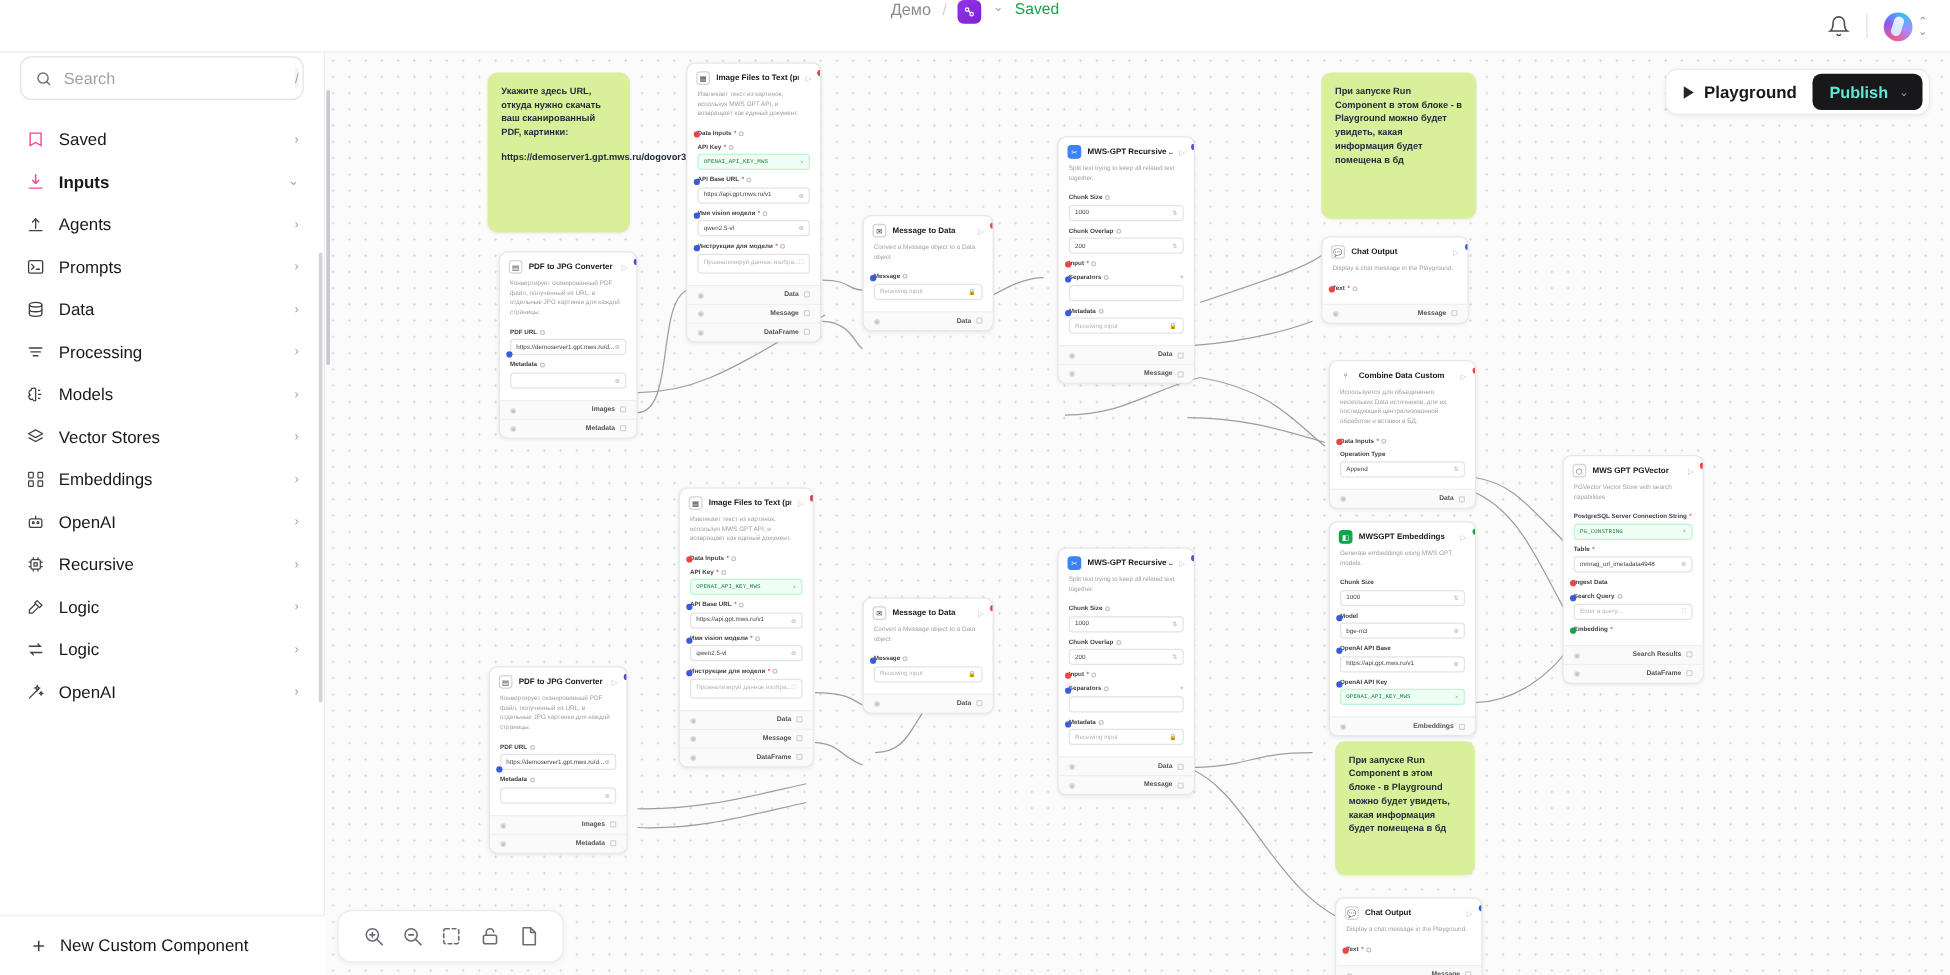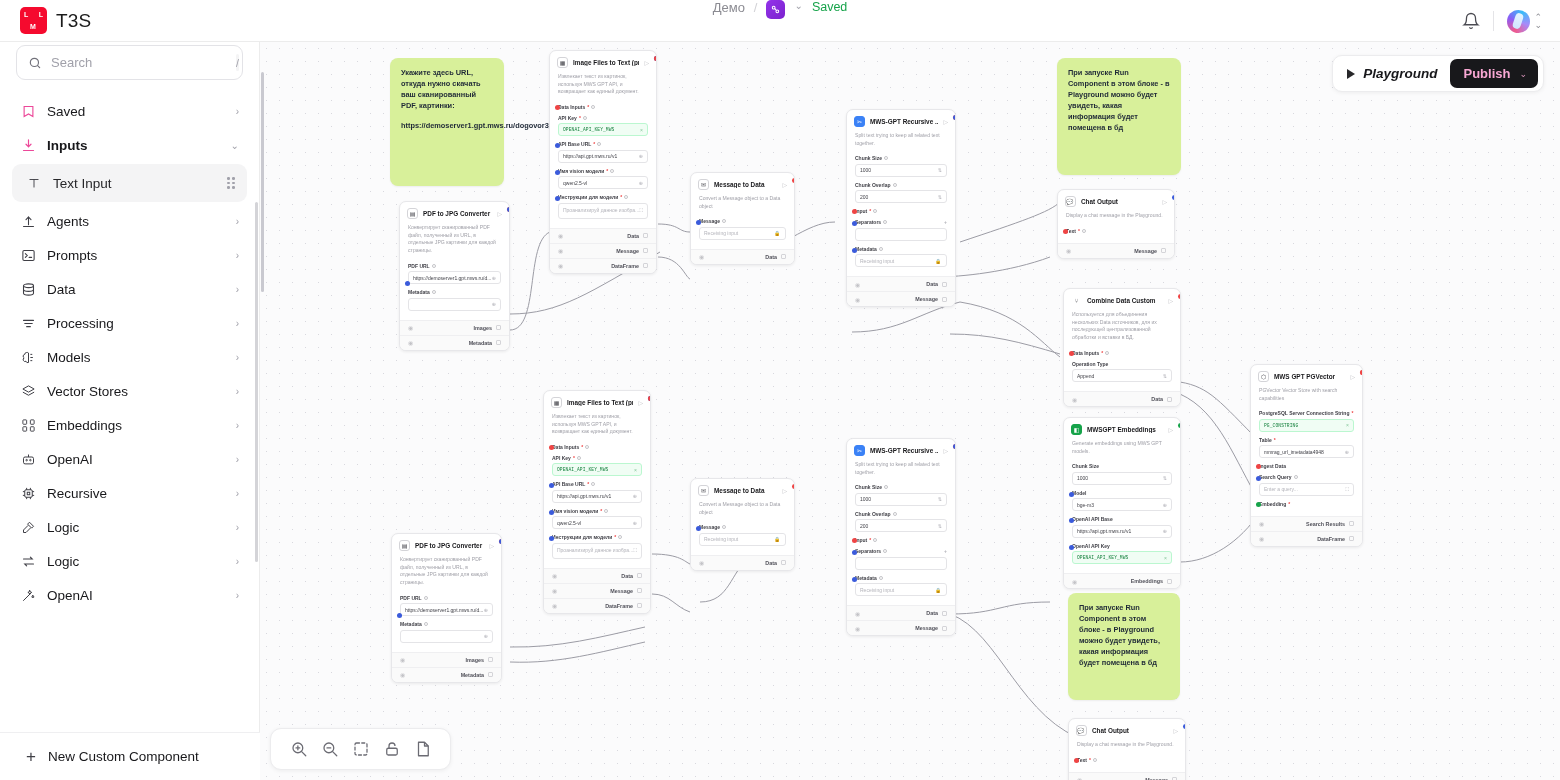--- a/index.html
+++ b/index.html
@@ -196,25 +196,25 @@
   .port.green { background: #16a34a; }
   .port.l { left: -3px; }
   .port.r { right: -3px; }
 
   
   .run-panel {
     position: absolute; right: 16px; top: 13px; height: 37px; background: #fff;
     border: 1px solid #ececee; border-radius: 10px; display: flex; align-items: center;
     padding: 0 5px 0 14px; gap: 12px; box-shadow: 0 1px 4px rgba(0,0,0,.06); z-index: 20;
   }
-  .play-btn { display: flex; align-items: center; gap: 8px; cursor: pointer; font-style: italic; }
+  .play-btn { display: flex; align-items: center; gap: 8px; cursor: pointer; }
   .play-tri { width: 0; height: 0; border-left: 8px solid #27272a; border-top: 5px solid transparent; border-bottom: 5px solid transparent; }
   .play-lbl { font-size: 13.5px; font-weight: 700; color: #18181b; }
   .publish-btn {
-    height: 29px; background: #18181b; color: #f9a8d4; border-radius: 7px; display: flex;
+    height: 29px; background: #18181b; color: #5eead4; border-radius: 7px; display: flex;
     align-items: center; gap: 9px; padding: 0 11px 0 14px; cursor: pointer;
   }
   .publish-lbl { font-size: 13px; font-weight: 700; }
   .publish-chev { font-size: 9px; opacity: .85; }
 
   .zoom-bar {
     position: absolute; left: 10px; bottom: 10px; height: 42px; background: #fff;
     border: 1px solid #ececee; border-radius: 11px; display: flex; align-items: center;
     gap: 12px; padding: 0 18px; box-shadow: 0 1px 4px rgba(0,0,0,.06); z-index: 20;
   }
@@ -223,28 +223,20 @@
     position: absolute; left: 1px; top: 30px; width: 3px; height: 220px;
     background: #c9c9d0; border-radius: 2px; z-index: 10;
   }
 </style>
 </head>
 <body>
 
 <div class="app">
 
   <div class="header">
-    <div class="brand">
-      <div class="logo">
-        <span class="l1">L</span>
-        <span class="l2">L</span>
-        <span class="l3">M</span>
-      </div>
-      <div class="brand-name">T3S</div>
-    </div>
 
     <div class="header-center">
       <span class="crumb-root">Демо</span>
       <span class="crumb-sep">/</span>
       <span class="flow-icon">
         <svg width="11" height="11" viewBox="0 0 24 24" fill="none" stroke="#fff" stroke-width="2.2" stroke-linecap="round">
           <circle cx="8" cy="8" r="3"></circle>
             <circle cx="16" cy="16" r="3"></circle>
             <path d="M11 10.5 13.2 13"></path>
         </svg>
@@ -297,37 +289,20 @@
       <div class="sb-item">
         <span class="ico pink">
           <svg width="15" height="15" viewBox="0 0 24 24" fill="none" stroke="currentColor" stroke-width="1.9" stroke-linecap="round">
               <path d="M12 3v11"></path>
               <path d="M8 10l4 4 4-4"></path>
               <path d="M4 20h16"></path>
             </svg>
         </span>
         <span class="lbl bold">Inputs</span>
         <span class="chev">⌄</span>
-      </div>
-      <div class="sb-child">
-        <span class="ico">
-          <svg width="14" height="14" viewBox="0 0 24 24" fill="none" stroke="currentColor" stroke-width="1.6" stroke-linecap="round">
-              <path d="M5 6h14"></path>
-              <path d="M12 6v13"></path>
-            </svg>
-        </span>
-        <span class="lbl">Text Input</span>
-        <span class="grip">
-            <i></i>
-            <i></i>
-            <i></i>
-            <i></i>
-            <i></i>
-            <i></i>
-          </span>
       </div>
 
       <div class="sb-item">
         <span class="ico">
           <svg width="15" height="15" viewBox="0 0 24 24" fill="none" stroke="currentColor" stroke-width="1.7" stroke-linecap="round">
               <path d="M12 17V5"></path>
               <path d="M8 9l4-4 4 4"></path>
               <path d="M4 20h16"></path>
             </svg>
         </span>

